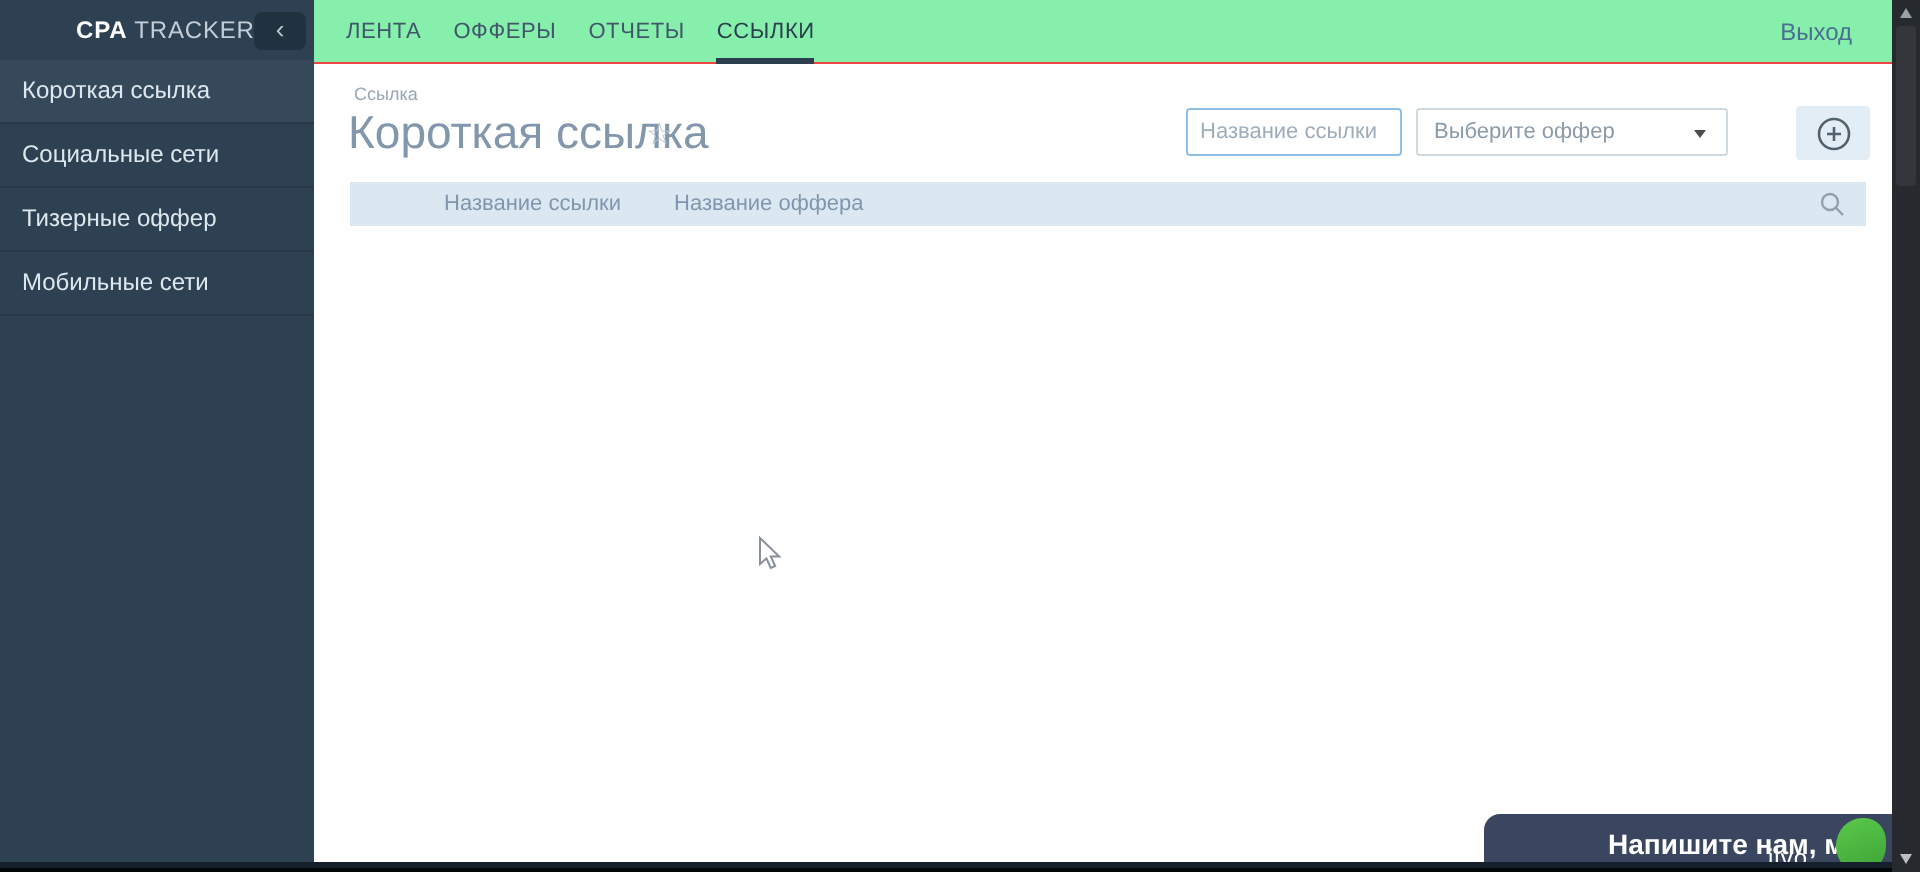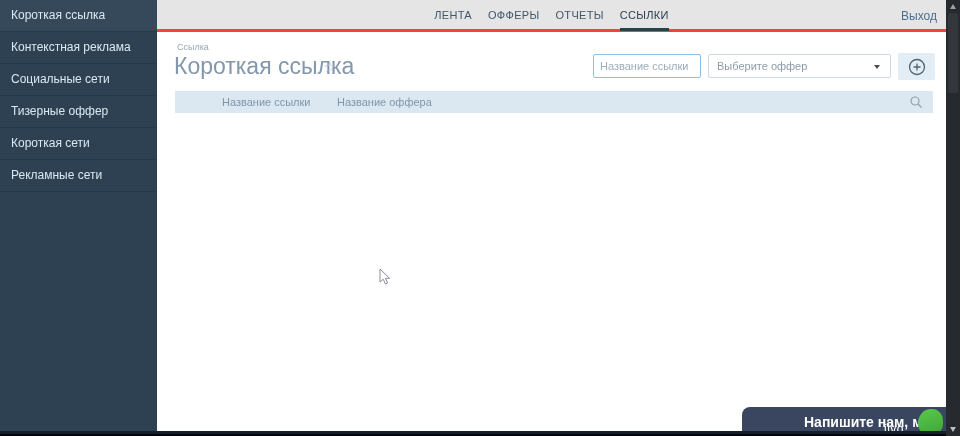--- a/index.html
+++ b/index.html
@@ -14,40 +14,40 @@
   .brand b { color:#ffffff; font-weight:bold; }
   .collapse-btn { position:absolute; left:127px; top:6px; width:26px; height:19px;
     background:#1f323f; border-radius:4px; color:#b9c4cd; font-size:13px; line-height:17px;
     text-align:center; cursor:pointer; }
   .menu { list-style:none; }
   .menu li { height:32px; line-height:31px; padding-left:11px; font-size:12px; color:#dde7ee;
     border-bottom:1px solid #263849; cursor:pointer; }
   .menu li.active { background:#36495b; }
 
   
-  .topnav { position:absolute; left:157px; top:0; width:789px; height:32px; background:#e5e5e5;
-    border-bottom:3px solid #ef4444; display:flex; align-items:center; padding-left:16px;justify-content:center; }
+  .topnav { position:absolute; left:157px; top:0; width:789px; height:32px; background:#86efac;
+    border-bottom:1px solid #ef4444; display:flex; align-items:center; padding-left:16px; }
   .tab { position:relative; height:32px; line-height:32px; margin-right:16px; font-size:11px;
     color:#41566a; letter-spacing:.3px; cursor:pointer; }
   .tab.active { color:#2c3d4e; }
   .tab.active::after { content:""; position:absolute; left:0; right:0; bottom:0; height:3px; background:#2d3e4f; }
-  .logout { position:absolute; right:9px; top:0; height:32px; line-height:32px; font-size:12px;
+  .logout { position:absolute; right:20px; top:0; height:32px; line-height:32px; font-size:12px;
     color:#4a708f; cursor:pointer; }
 
   
   .breadcrumb { position:absolute; left:177px; top:42px; font-size:9px; color:#98a6b3; }
   .page-title { position:absolute; left:174px; top:53px; font-size:23px; font-weight:400; color:#8297ab; }
   .fav-star { position:absolute; left:323px; top:58px; font-size:15px; color:#b5c3d1; cursor:pointer; }
 
   
   .link-input { position:absolute; left:593px; top:54px; width:108px; height:24px;
     border:1px solid #8ec1e8; border-radius:2px; padding:0 6px; font-size:11px; color:#54606b;
     font-family:inherit; background:#fff; outline:none; }
   .link-input::placeholder { color:#9dadbb; opacity:1; }
-  .offer-select { position:absolute; left:708px; top:54px; width:183px; height:24px;
+  .offer-select { position:absolute; left:708px; top:54px; width:156px; height:24px;
     border:1px solid #cfd9e0; border-radius:2px; background:#fff; font-size:11px; color:#8c9ba9;
     line-height:22px; padding:0 22px 0 8px; cursor:pointer; }
   .offer-caret { position:absolute; right:10px; top:10px; width:0; height:0;
     border-left:3.5px solid transparent; border-right:3.5px solid transparent; border-top:4px solid #4d4d4d; }
   .add-btn { position:absolute; left:898px; top:53px; width:37px; height:27px; background:#e3edf5;
     border:none; border-radius:2px; cursor:pointer; display:flex; align-items:center; justify-content:center; }
 
   
   .thead { position:absolute; left:175px; top:91px; width:758px; height:22px; background:#dce8f1; }
   .thead .col { position:absolute; top:0; height:22px; line-height:22px; font-size:11px; color:#7f96ac; }
@@ -73,27 +73,31 @@
   .sb-thumb { position:absolute; left:2px; top:13px; width:10px; height:80px; background:#33373c; border-radius:2px; }
 
   .cursor { position:absolute; left:379px; top:268px; z-index:9; pointer-events:none; }
 </style>
 </head>
 <body>
 
 <div class="screen">
 
   <aside class="sidebar">
+    <div class="logo-row">
+      <span class="brand"><b>CPA</b><span> TRACKER</span></span>
+      <div class="collapse-btn">
+        <span>‹</span>
+      </div>
+    </div>
     <ul class="menu">
       <li class="active">Короткая ссылка</li>
-      <li>Контекстная реклама</li>
       <li>Социальные сети</li>
       <li>Тизерные оффер</li>
-      <li>Короткая сети</li>
-      <li>Рекламные сети</li>
+      <li>Мобильные сети</li>
     </ul>
   </aside>
 
   <header class="topnav">
     <span class="tab">ЛЕНТА</span>
     <span class="tab">ОФФЕРЫ</span>
     <span class="tab">ОТЧЕТЫ</span>
     <span class="tab active">ССЫЛКИ</span>
     <span class="logout">Выход</span>
   </header>

